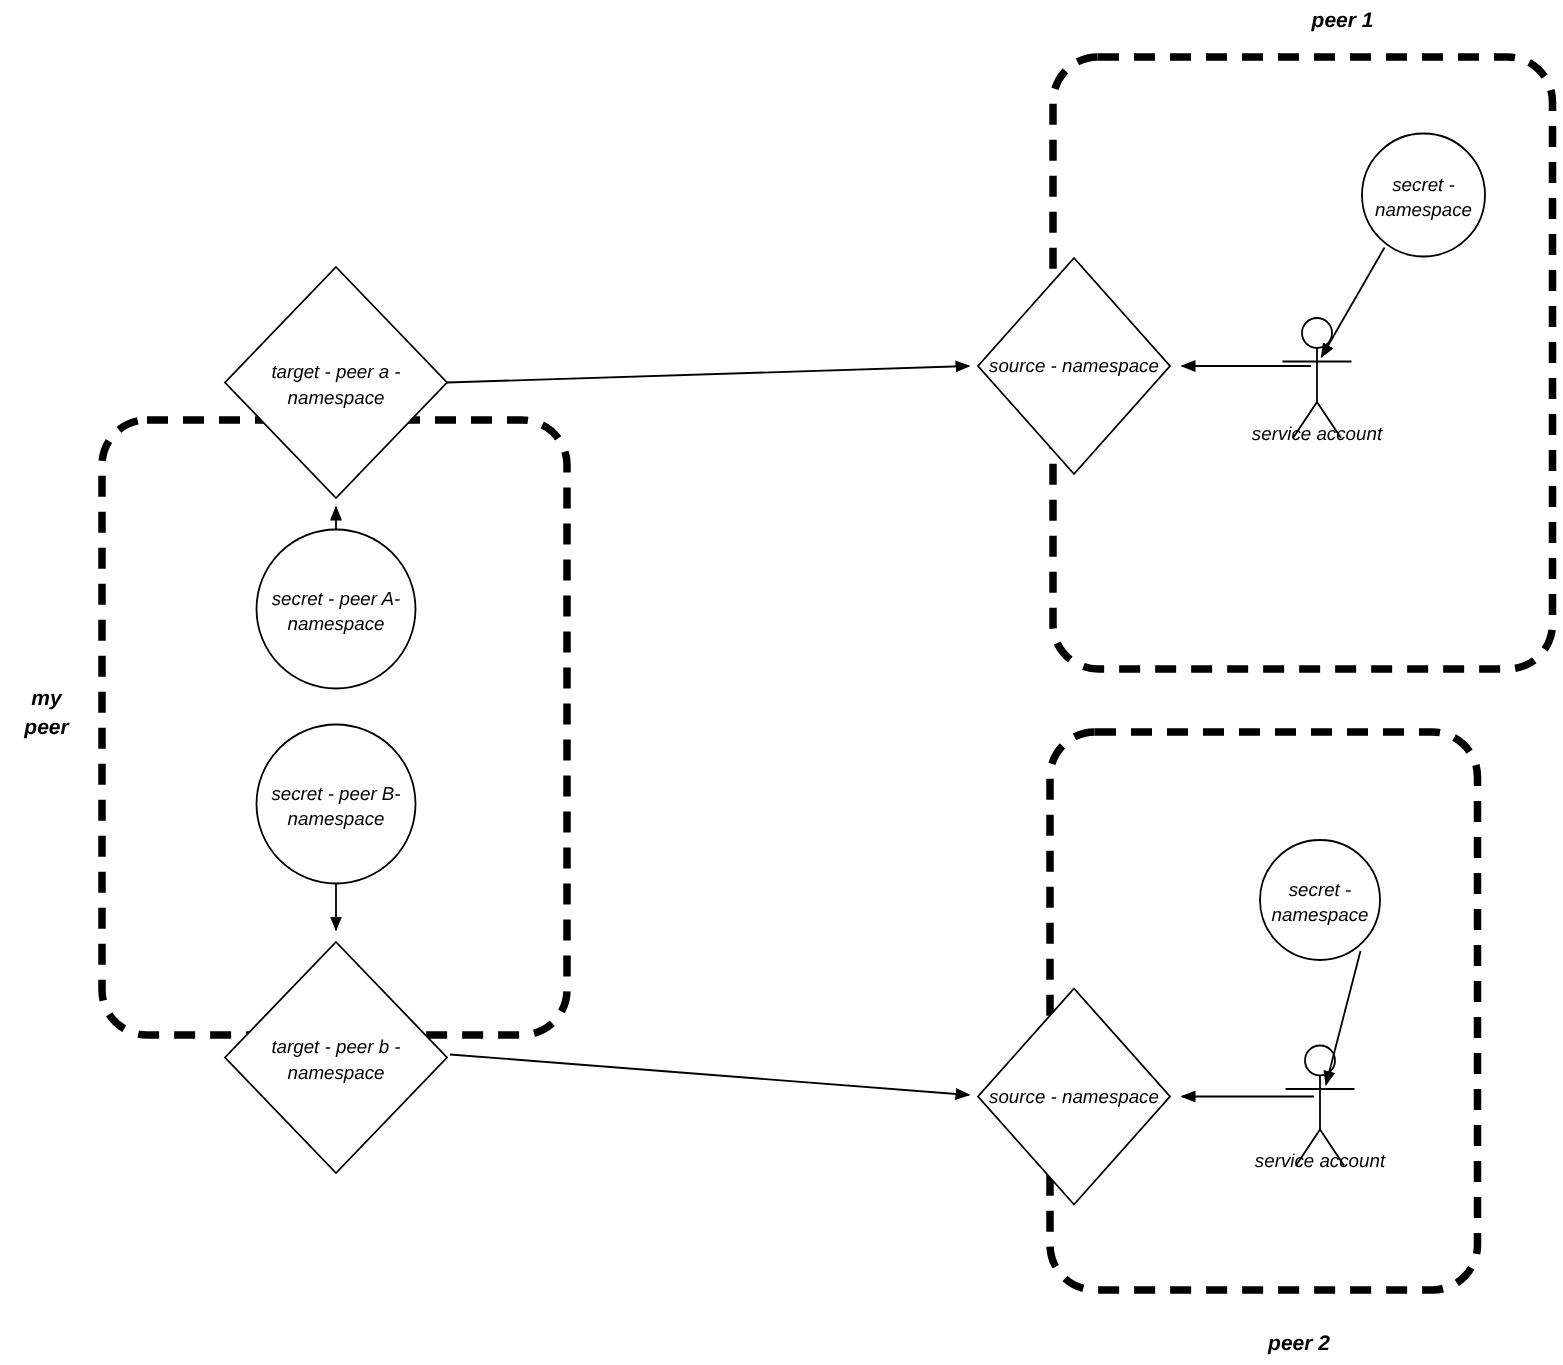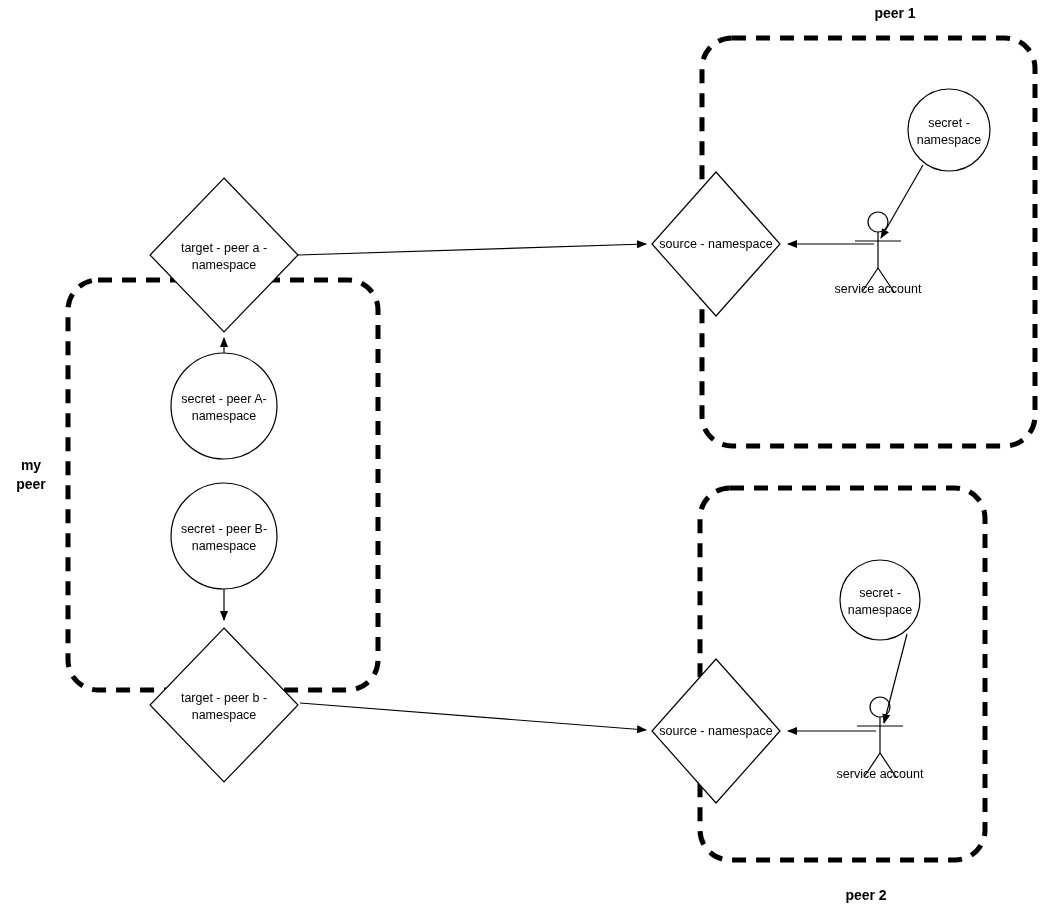--- a/index.html
+++ b/index.html
@@ -9,20 +9,21 @@
   }
   body {
     font-family: "Liberation Sans", sans-serif;
   }
   #canvas {
     position: relative;
     width: 1042px;
     height: 910px;
     background: #ffffff;
     overflow: hidden;
+    font-style: italic;
   }
   svg#diagram {
     display: block;
     width: 1042px;
     height: 910px;
   }
   .boundary {
     fill: none;
     stroke: #000000;
     stroke-width: 5;

